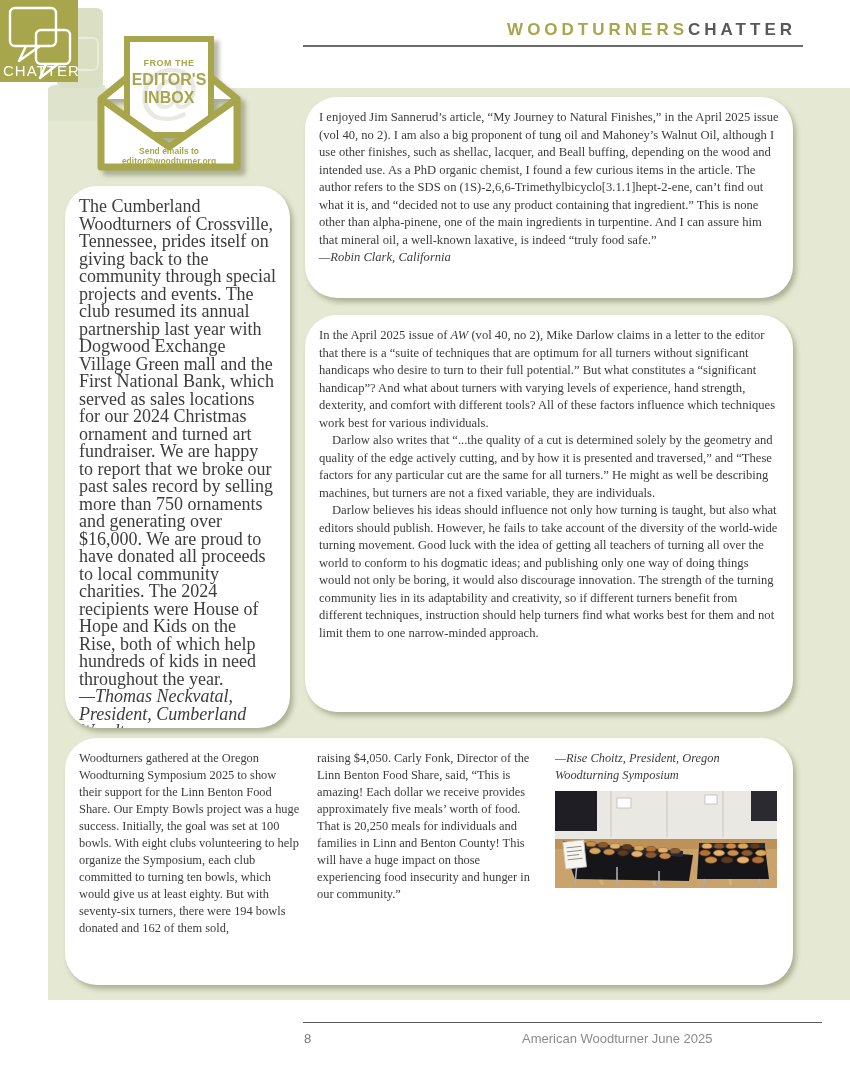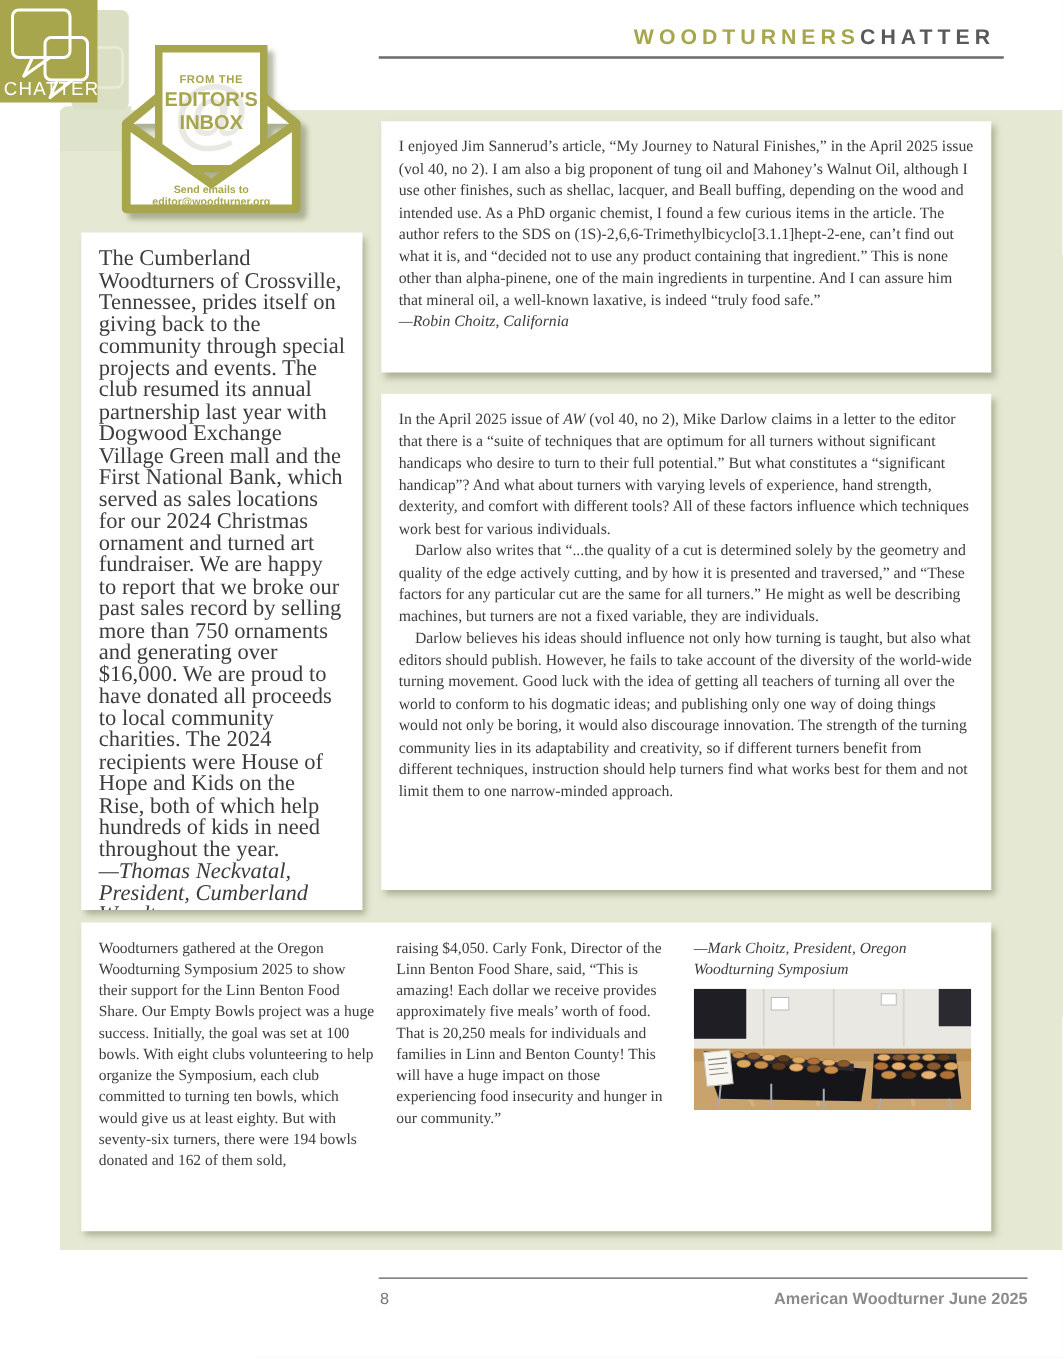--- a/index.html
+++ b/index.html
@@ -49,20 +49,21 @@
   }
 
   
   .letter-box {
     position: absolute;
     background: #ffffff;
     box-shadow: 3px 4px 5px rgba(128,132,98,.55);
     padding: 12px 14px;
     font-size: 12.6px; line-height: 17.5px;
     overflow: hidden;
+    border-radius: 32px;
   }
   #box-cumberland { left: 65px;  top: 186px; width: 225px; height: 542px; font-size: 18px; }
   #box-robin      { left: 305px; top: 97px;  width: 488px; height: 201px; }
   #box-terry      { left: 305px; top: 315px; width: 488px; height: 397px; }
   #box-oregon     { left: 65px;  top: 738px; width: 728px; height: 247px;
                     display: flex; gap: 16px; font-size: 12.4px; line-height: 17px; }
   #box-oregon .col { width: 222px; flex: 0 0 auto; }
 
   p.para { margin: 0; }
   p.indent { text-indent: 13px; }
@@ -74,22 +75,22 @@
   
   .footer-rule {
     position: absolute; left: 303px; top: 1022px; width: 519px; height: 1px;
     background: #58595b;
   }
   .page-number {
     position: absolute; left: 304px; top: 1031px;
     font-family: "Liberation Sans", sans-serif; font-size: 13px; color: #77787a;
   }
   .publication {
-    position: absolute; left: 522px; top: 1031px; width: 300px; text-align: right;
-    font-family: "Liberation Sans", sans-serif; font-size: 13px; color: #8a8b8d; font-weight: bold;
+    position: absolute; left: 522px; top: 1031px; width: 300px; text-align: left;
+    font-family: "Liberation Sans", sans-serif; font-size: 13px; color: #8a8b8d;
   }
 
   svg text { font-family: "Liberation Sans", sans-serif; }
 </style>
 </head>
 <body>
 
 <div class="page">
 
   <div class="panel"></div>
@@ -167,38 +168,38 @@
         <rect x="102" y="84" width="96" height="40" fill="#fdfdf8" stroke="#c2bca8" stroke-width="1"></rect>
         <path d="M110,96 q16,-5 32,0 q12,4 26,-2" stroke="#6a645a" stroke-width="1.1" fill="none"></path>
         <path d="M110,106 h56 M110,113 h36" stroke="#9a9488" stroke-width="0.8"></path>
         <path d="M172,90 h20 M166,116 h26" stroke="#6a645a" stroke-width="0.9"></path>
       </g>
     </svg>
   </div>
 
   <div class="letter-box" id="box-robin">
     <p class="para">I enjoyed Jim Sannerud’s article, “My Journey to Natural Finishes,” in the April 2025 issue (vol 40, no 2). I am also a big proponent of tung oil and Mahoney’s Walnut Oil, although I use other finishes, such as shellac, lacquer, and Beall buffing, depending on the wood and intended use. As a PhD organic chemist, I found a few curious items in the article. The author refers to the SDS on (1S)-2,6,6-Trimethylbicyclo[3.1.1]hept-2-ene, can’t find out what it is, and “decided not to use any product containing that ingredient.” This is none other than alpha-pinene, one of the main ingredients in turpentine. And I can assure him that mineral oil, a well-known laxative, is indeed “truly food safe.”</p>
-    <p class="para sig">—Robin Choitz, California</p>
+    <p class="para sig">—Robin Clark, California</p>
   </div>
 
   <div class="letter-box" id="box-terry">
     <p class="para"><span>In the April 2025 issue of </span><em>AW</em><span> (vol 40, no 2), Mike Darlow claims in a letter to the editor that there is a “suite of techniques that are optimum for all turners without significant handicaps who desire to turn to their full potential.” But what constitutes a “significant handicap”? And what about turners with varying levels of experience, hand strength, dexterity, and comfort with different tools? All of these factors influence which techniques work best for various individuals.</span></p>
     <p class="para indent">Darlow also writes that “...the quality of a cut is determined solely by the geometry and quality of the edge actively cutting, and by how it is presented and traversed,” and “These factors for any particular cut are the same for all turners.” He might as well be describing machines, but turners are not a fixed variable, they are individuals.</p>
     <p class="para indent">Darlow believes his ideas should influence not only how turning is taught, but also what editors should publish. However, he fails to take account of the diversity of the world-wide turning movement. Good luck with the idea of getting all teachers of turning all over the world to conform to his dogmatic ideas; and publishing only one way of doing things would not only be boring, it would also discourage innovation. The strength of the turning community lies in its adaptability and creativity, so if different turners benefit from different techniques, instruction should help turners find what works best for them and not limit them to one narrow-minded approach.</p>
   </div>
 
   <div class="letter-box" id="box-oregon">
     <div class="col">
       <p class="para">Woodturners gathered at the Oregon Woodturning Symposium 2025 to show their support for the Linn Benton Food Share. Our Empty Bowls project was a huge success. Initially, the goal was set at 100 bowls. With eight clubs volunteering to help organize the Symposium, each club committed to turning ten bowls, which would give us at least eighty. But with seventy-six turners, there were 194 bowls donated and 162 of them sold,</p>
     </div>
     <div class="col">
       <p class="para">raising $4,050. Carly Fonk, Director of the Linn Benton Food Share, said, “This is amazing! Each dollar we receive provides approximately five meals’ worth of food. That is 20,250 meals for individuals and families in Linn and Benton County! This will have a huge impact on those experiencing food insecurity and hunger in our community.”</p>
     </div>
     <div class="col">
-      <p class="para sig">—Mark Choitz, President, Oregon Woodturning Symposium</p>
+      <p class="para sig">—Rise Choitz, President, Oregon Woodturning Symposium</p>
       <svg class="photo" width="222" height="97" viewBox="0 0 222 97">
         <rect x="0" y="0" width="222" height="48" fill="#eae8e2"></rect>
         <path d="M56,0 V46 M112,0 V46 M168,0 V46" stroke="#d8d5cc" stroke-width="1.5"></path>
         <rect x="0" y="0" width="42" height="40" fill="#1e1e24"></rect>
         <rect x="196" y="0" width="26" height="30" fill="#2a2a30"></rect>
         <rect x="62" y="7" width="14" height="10" fill="#fff" stroke="#bbb" stroke-width="0.8"></rect>
         <rect x="150" y="4" width="12" height="9" fill="#fff" stroke="#bbb" stroke-width="0.8"></rect>
         <rect x="0" y="48" width="222" height="49" fill="#c9a26c"></rect>
         <path d="M0,48 h222 v10 H0 Z" fill="#bd9258"></path>
         <path d="M30,60 l18,34 M90,58 l10,36 M170,60 l6,34" stroke="#d8bb90" stroke-width="3" opacity="0.6"></path>

